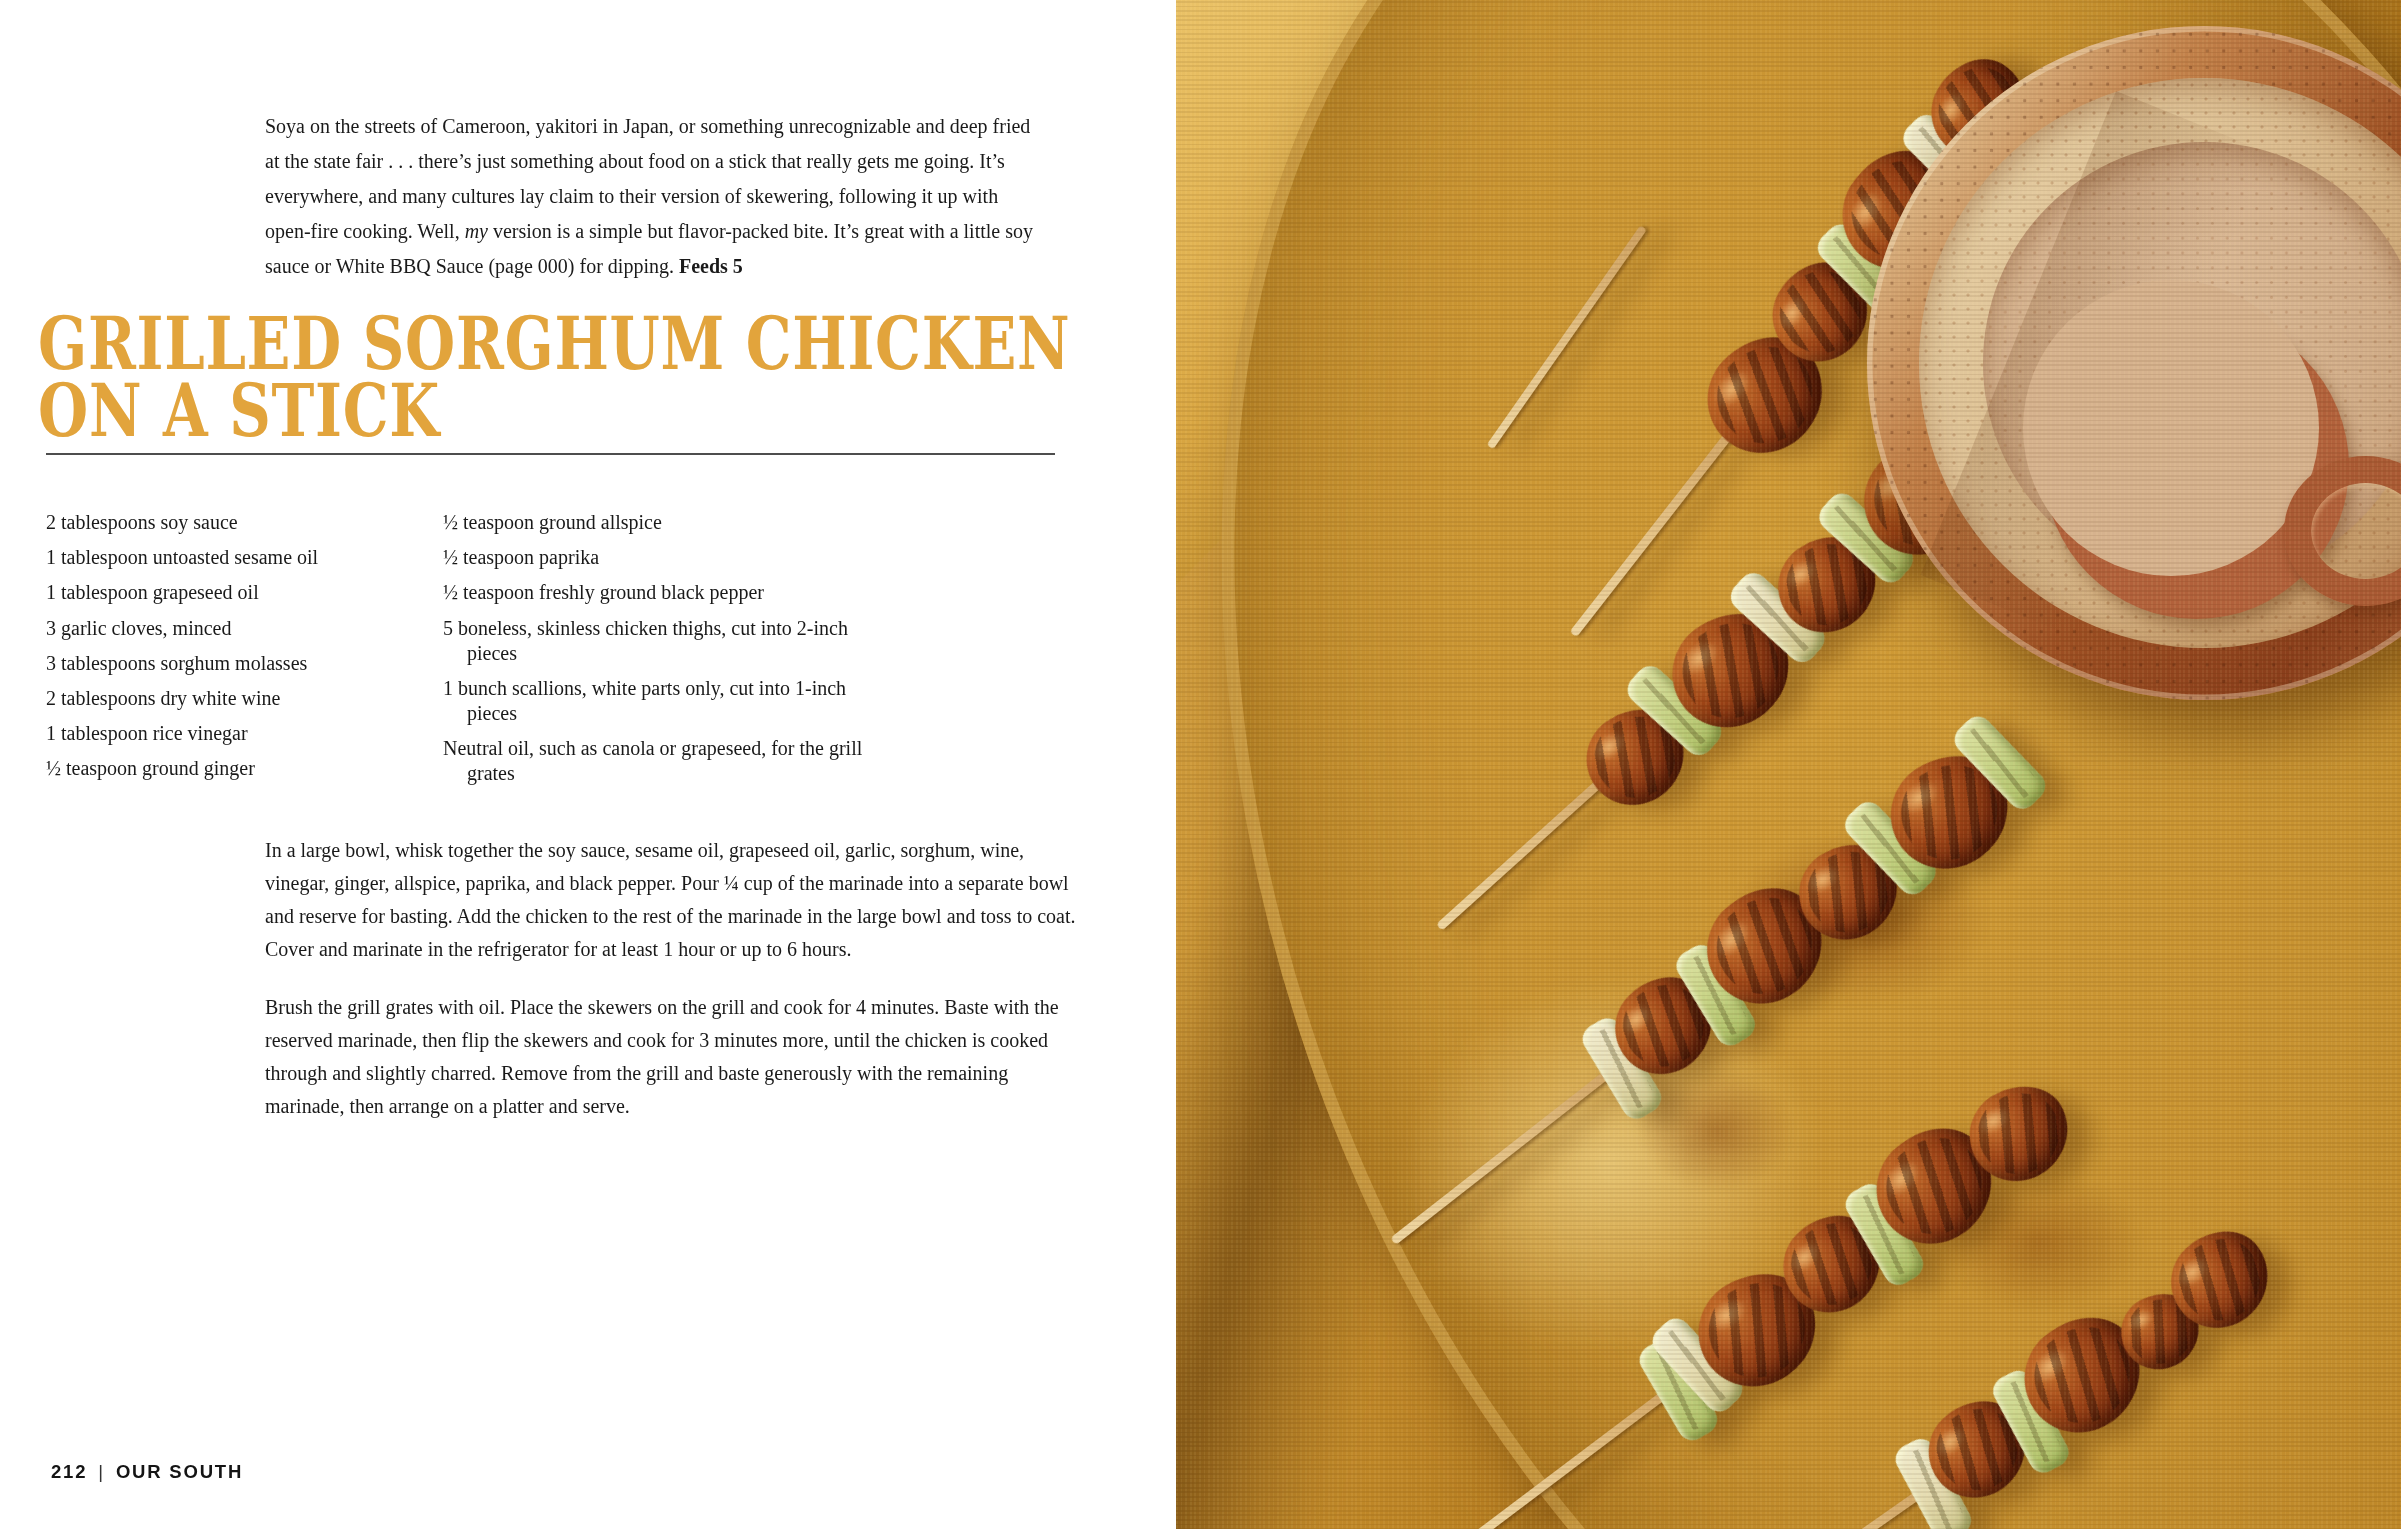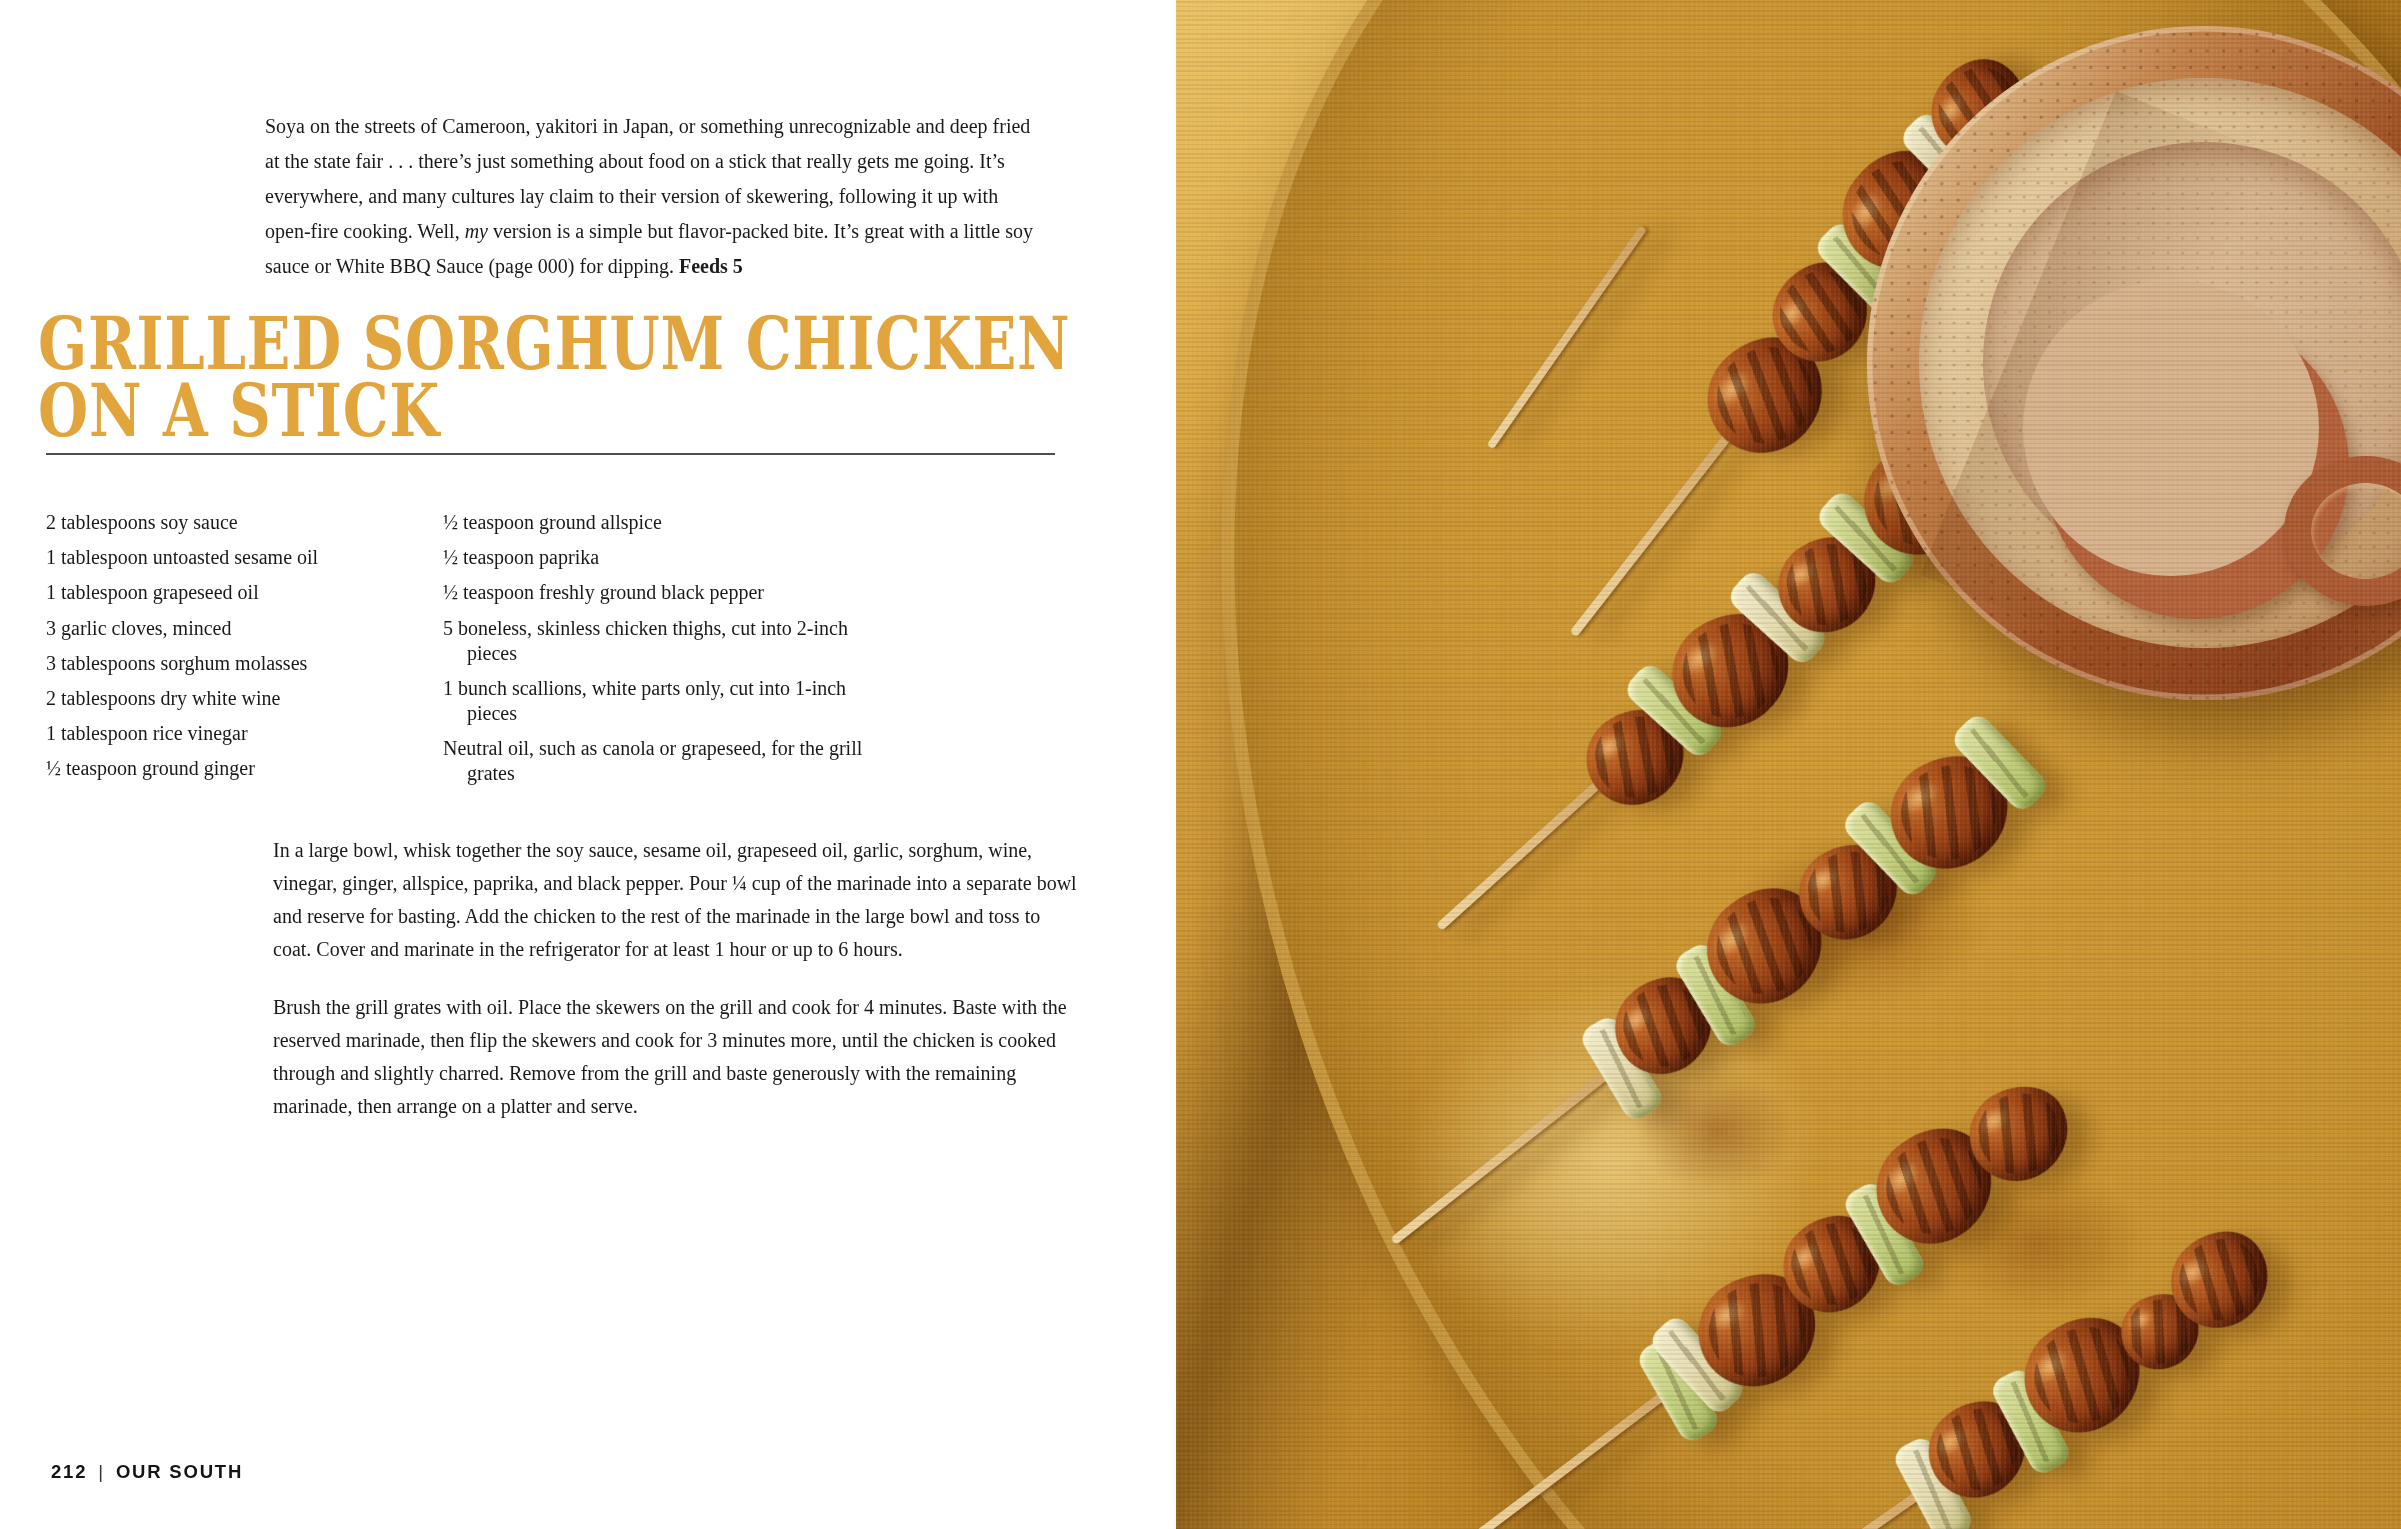--- a/index.html
+++ b/index.html
@@ -21,21 +21,21 @@
 
   .rule{position:absolute;left:46px;top:453px;width:1009px;height:0;border-top:2.3px solid #4d4d4d;}
 
   .ingredients{position:absolute;left:46px;top:510px;display:flex;font-size:20px;}
   .ingredients ul{margin:0;padding:0;list-style:none;}
   .ingredients .col1{width:397px;}
   .ingredients .col2{width:425px;}
   .ingredients li{margin:0 0 10.2px 0;line-height:25px;padding-left:24px;text-indent:-24px;}
 
   .instructions{position:absolute;left:265px;top:834px;width:813px;}
-  .instructions p{margin:0 0 25px 8px;font-size:20px;line-height:33px;}
+  .instructions p{margin:0 0 25px 0;font-size:20px;line-height:33px;}
 
   .footer{position:absolute;left:51px;top:1461px;font-family:"Liberation Sans",sans-serif;
           font-weight:700;font-size:18.5px;letter-spacing:1.8px;color:#141414;white-space:nowrap;}
   .footer .sep{font-weight:400;margin:0 11px;color:#333;}
 
   
   .photo{position:absolute;left:1176px;top:0;width:1226px;height:1530px;overflow:hidden;
          background:linear-gradient(115deg,#D7A548 0%,#CB9533 28%,#BB8223 52%,#9E6915 78%,#7F5210 100%);}
 
   .fold-tl{position:absolute;left:0;top:0;width:591px;height:665px;z-index:0;

